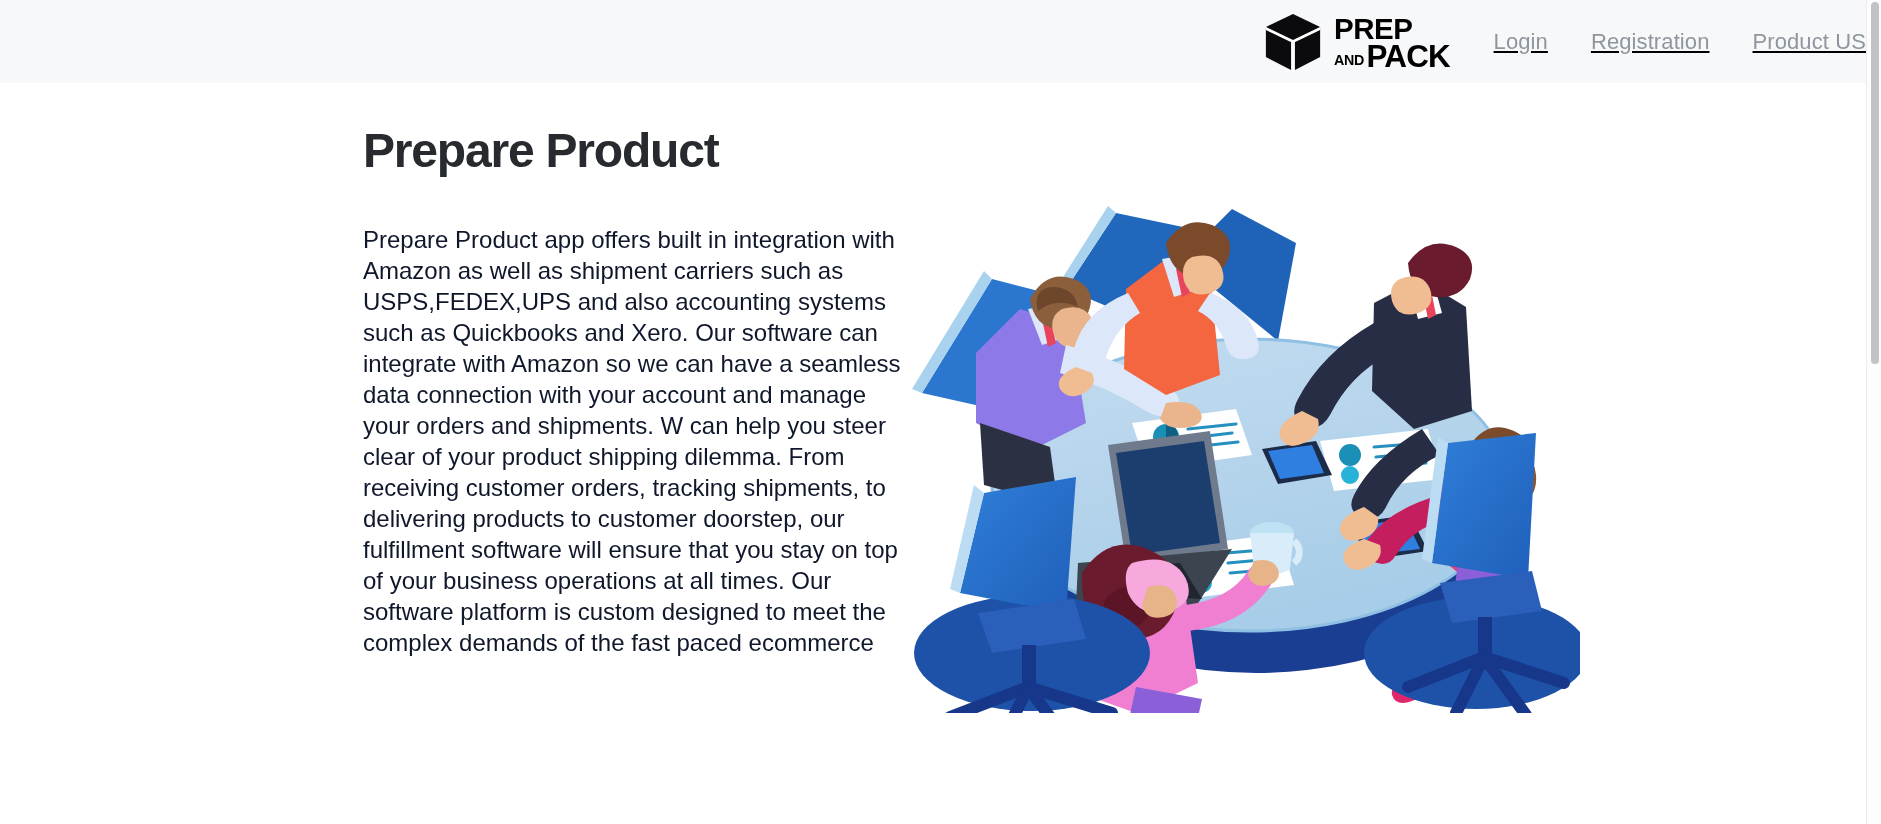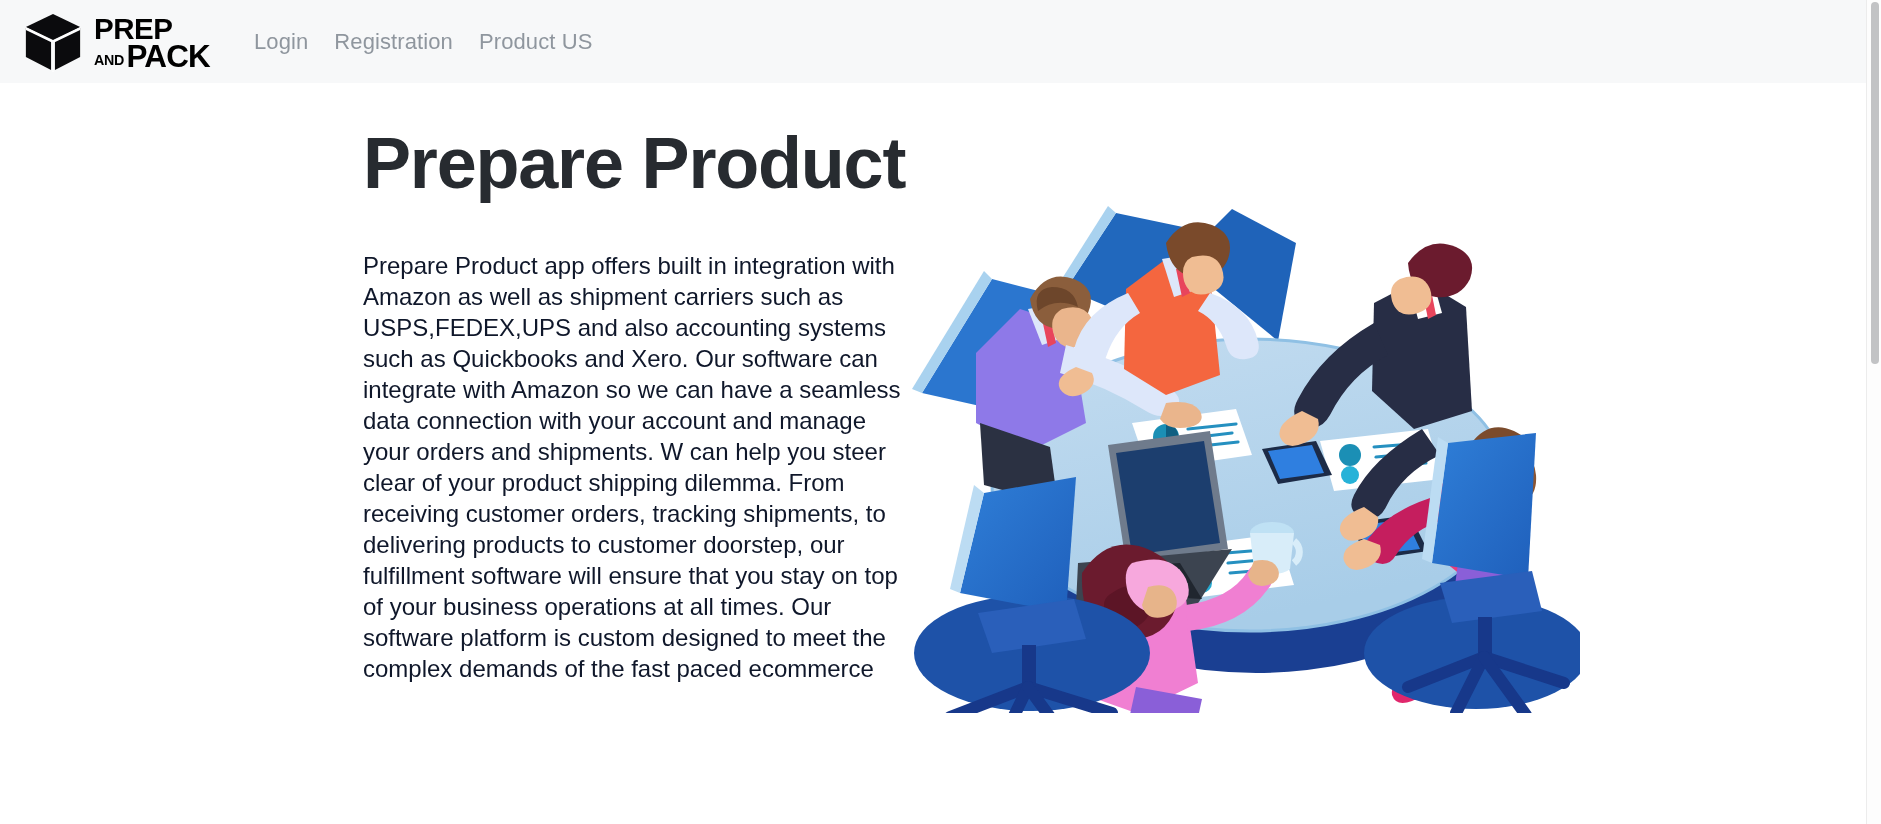--- a/index.html
+++ b/index.html
@@ -22,22 +22,21 @@
 
   
   .site-header {
     position: absolute;
     top: 0; left: 0;
     width: 1866px;
     height: 83px;
     background: #f7f8f9;
     display: flex;
     align-items: center;
-    justify-content: flex-start;
-    padding-left: 8px;
+    justify-content: flex-end;
   }
 
   .brand {
     display: flex;
     align-items: center;
     gap: 10px;
     margin-left: 14px;
     text-decoration: none;
   }
 
@@ -51,22 +50,22 @@
   .brand-word {
     display: block;
     line-height: 0;
     padding-top: 2px;
   }
   .brand-word svg { display: block; }
 
   .main-nav {
     display: flex;
     align-items: center;
-    gap: 26px;
-    margin-right: 48px;
+    gap: 43px;
+    text-decoration: underline;
   }
   .nav-link {
     font-family: "Liberation Sans", sans-serif;
     font-size: 22px;
     line-height: 1;
     color: #8f969e;
     text-decoration: none;
     white-space: nowrap;
     letter-spacing: 0.1px;
   }
@@ -82,21 +81,21 @@
   .hero-copy {
     position: absolute;
     left: 363px;
     top: 42px;
     width: 545px;
   }
 
   .page-title {
     margin: 0;
     font-family: "Liberation Sans", sans-serif;
-    font-size: 72px;
+    font-size: 48px;
     line-height: 1.08;
     font-weight: 700;
     letter-spacing: -1.2px;
     color: #272b30;
   }
 
   .lead-para {
     margin: 39px 0 0 0;
     font-family: "Liberation Sans", sans-serif;
     font-size: 24px;

